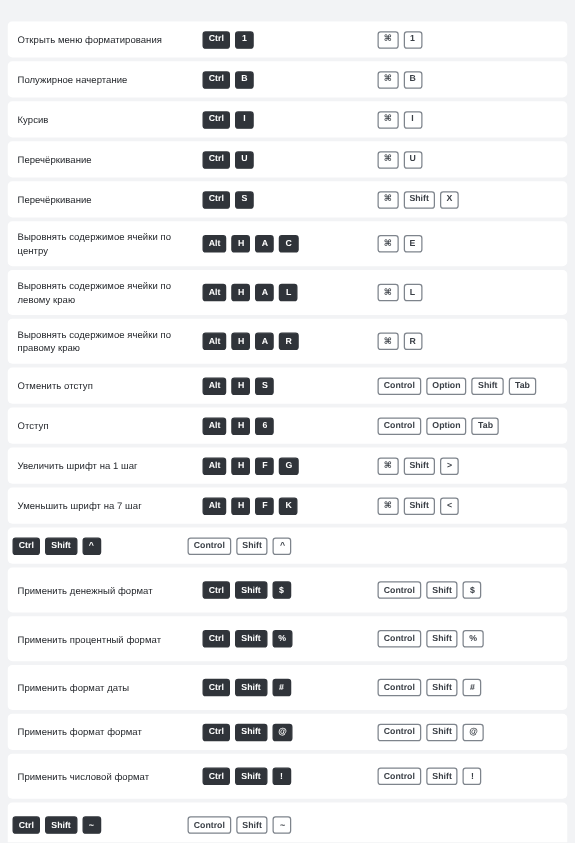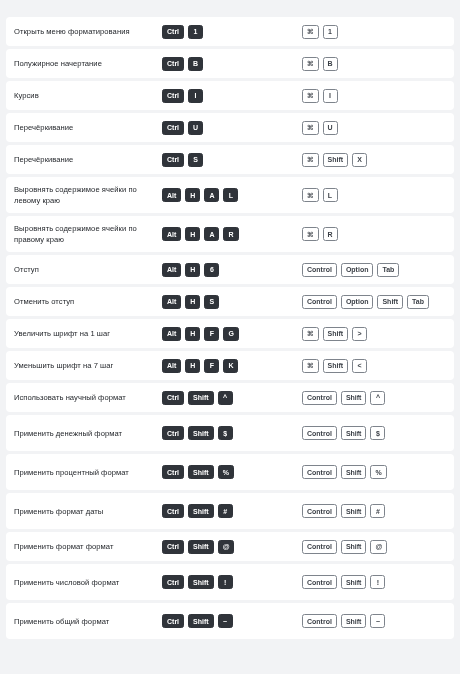--- a/index.html
+++ b/index.html
@@ -195,20 +195,33 @@
           <span class="key dark">Ctrl</span>
           <span class="key dark">S</span>
         </div>
         <div class="cell-keys mac">
           <span class="key light">⌘</span>
           <span class="key light">Shift</span>
           <span class="key light">X</span>
         </div>
       </div>
       <div class="row tall">
+        <div class="cell-desc">Выровнять содержимое ячейки по центру</div>
+        <div class="cell-keys win">
+          <span class="key dark">Alt</span>
+          <span class="key dark">H</span>
+          <span class="key dark">A</span>
+          <span class="key dark">C</span>
+        </div>
+        <div class="cell-keys mac">
+          <span class="key light">⌘</span>
+          <span class="key light">E</span>
+        </div>
+      </div>
+      <div class="row tall">
         <div class="cell-desc">Выровнять содержимое ячейки по левому краю</div>
         <div class="cell-keys win">
           <span class="key dark">Alt</span>
           <span class="key dark">H</span>
           <span class="key dark">A</span>
           <span class="key dark">L</span>
         </div>
         <div class="cell-keys mac">
           <span class="key light">⌘</span>
           <span class="key light">L</span>
@@ -221,47 +234,47 @@
           <span class="key dark">H</span>
           <span class="key dark">A</span>
           <span class="key dark">R</span>
         </div>
         <div class="cell-keys mac">
           <span class="key light">⌘</span>
           <span class="key light">R</span>
         </div>
       </div>
       <div class="row">
+        <div class="cell-desc">Отменить отступ</div>
+        <div class="cell-keys win">
+          <span class="key dark">Alt</span>
+          <span class="key dark">H</span>
+          <span class="key dark">S</span>
+        </div>
+        <div class="cell-keys mac">
+          <span class="key light">Control</span>
+          <span class="key light">Option</span>
+          <span class="key light">Shift</span>
+          <span class="key light">Tab</span>
+        </div>
+      </div>
+      <div class="row">
         <div class="cell-desc">Отступ</div>
         <div class="cell-keys win">
           <span class="key dark">Alt</span>
           <span class="key dark">H</span>
           <span class="key dark">6</span>
         </div>
         <div class="cell-keys mac">
           <span class="key light">Control</span>
           <span class="key light">Option</span>
           <span class="key light">Tab</span>
         </div>
       </div>
       <div class="row">
-        <div class="cell-desc">Отменить отступ</div>
-        <div class="cell-keys win">
-          <span class="key dark">Alt</span>
-          <span class="key dark">H</span>
-          <span class="key dark">S</span>
-        </div>
-        <div class="cell-keys mac">
-          <span class="key light">Control</span>
-          <span class="key light">Option</span>
-          <span class="key light">Shift</span>
-          <span class="key light">Tab</span>
-        </div>
-      </div>
-      <div class="row">
         <div class="cell-desc">Увеличить шрифт на 1 шаг</div>
         <div class="cell-keys win">
           <span class="key dark">Alt</span>
           <span class="key dark">H</span>
           <span class="key dark">F</span>
           <span class="key dark">G</span>
         </div>
         <div class="cell-keys mac">
           <span class="key light">⌘</span>
           <span class="key light">Shift</span>
@@ -276,21 +289,20 @@
           <span class="key dark">F</span>
           <span class="key dark">K</span>
         </div>
         <div class="cell-keys mac">
           <span class="key light">⌘</span>
           <span class="key light">Shift</span>
           <span class="key light">&lt;</span>
         </div>
       </div>
       <div class="row">
-        <div class="cell-desc">Использовать научный формат</div>
         <div class="cell-keys win">
           <span class="key dark">Ctrl</span>
           <span class="key dark">Shift</span>
           <span class="key dark">^</span>
         </div>
         <div class="cell-keys mac">
           <span class="key light">Control</span>
           <span class="key light">Shift</span>
           <span class="key light">^</span>
         </div>
@@ -354,21 +366,20 @@
           <span class="key dark">Shift</span>
           <span class="key dark">!</span>
         </div>
         <div class="cell-keys mac">
           <span class="key light">Control</span>
           <span class="key light">Shift</span>
           <span class="key light">!</span>
         </div>
       </div>
       <div class="row tall">
-        <div class="cell-desc">Применить общий формат</div>
         <div class="cell-keys win">
           <span class="key dark">Ctrl</span>
           <span class="key dark">Shift</span>
           <span class="key dark">~</span>
         </div>
         <div class="cell-keys mac">
           <span class="key light">Control</span>
           <span class="key light">Shift</span>
           <span class="key light">~</span>
         </div>

